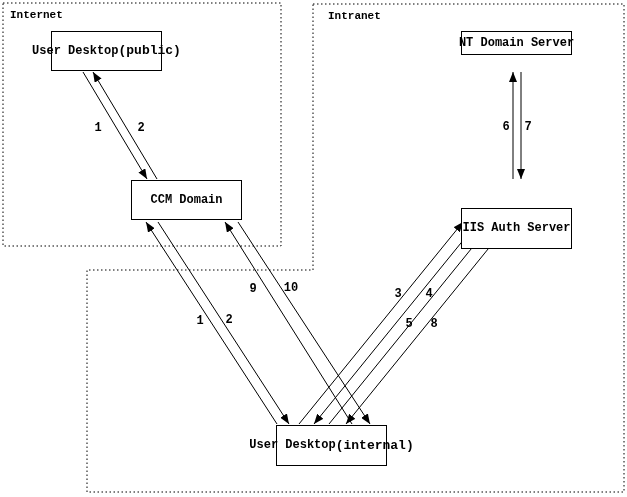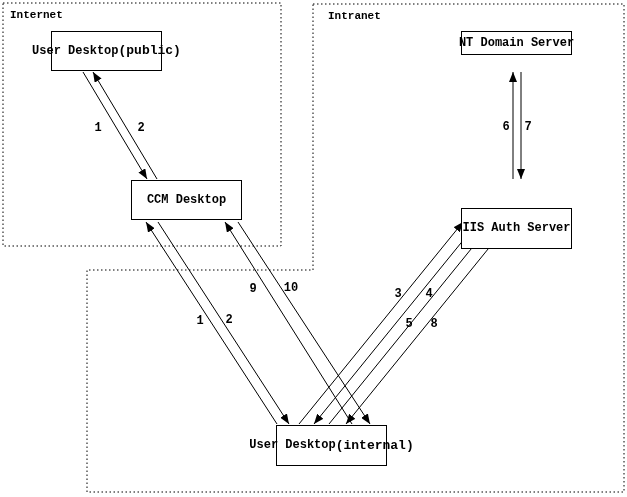--- a/index.html
+++ b/index.html
@@ -86,21 +86,21 @@
 
   <div class="zone-label l-internet">Internet</div>
   <div class="zone-label l-intranet">Intranet</div>
 
   <div class="node n-public">
     <div class="node-title">User Desktop</div>
     <div class="node-subtitle">(public)</div>
   </div>
 
   <div class="node n-ccm">
-    <div class="node-title">CCM Desktop</div>
+    <div class="node-title">CCM Domain</div>
   </div>
 
   <div class="node n-nt">
     <div class="node-title">NT Domain Server</div>
   </div>
 
   <div class="node n-iis">
     <div class="node-title">IIS Auth Server</div>
   </div>
 

